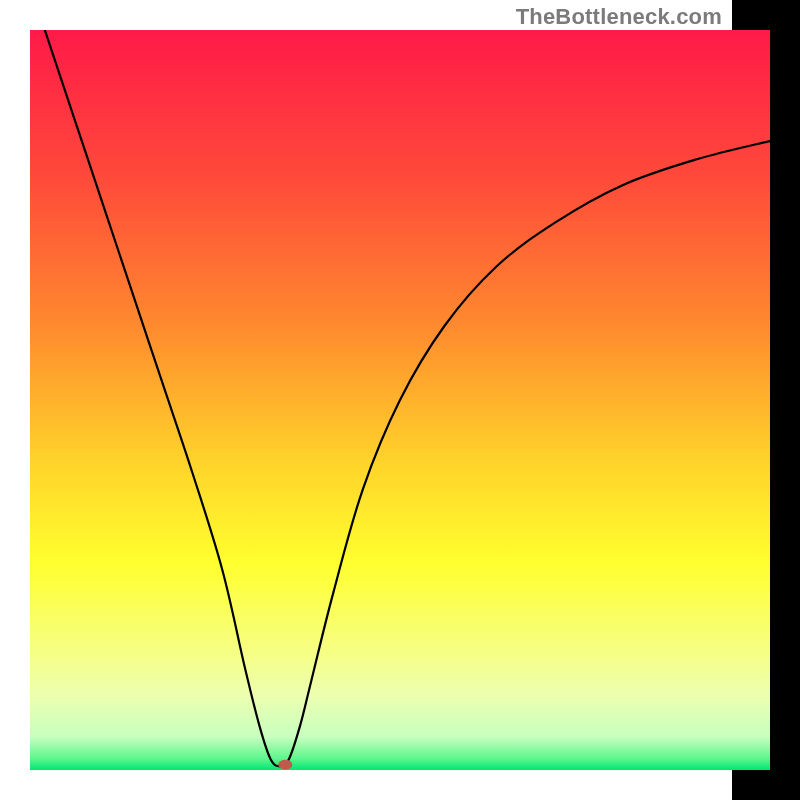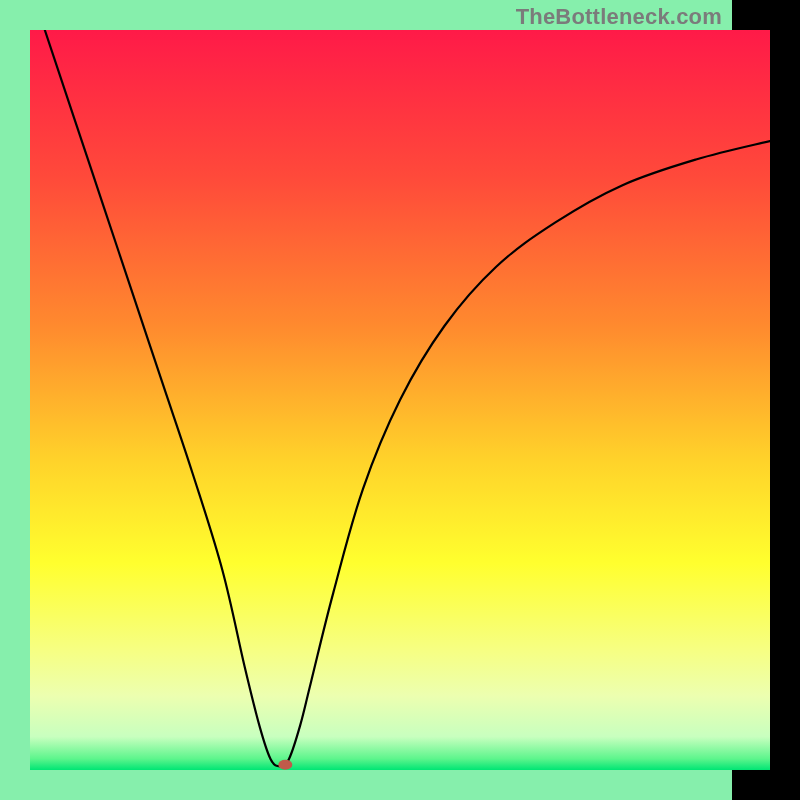--- a/index.html
+++ b/index.html
@@ -1,21 +1,21 @@
 <!DOCTYPE html>
 <html><head>
 <meta charset="utf-8">
 <style>
   * { margin: 0; padding: 0; box-sizing: border-box; }
   html, body { width: 800px; height: 800px; overflow: hidden; background: #000; }
   .frame {
     position: relative;
     width: 732px;
     height: 800px;
-    background: #86efac;
+    background: #ffffff;
   }
   .watermark {
     position: absolute;
     top: 4px;
     right: 10px;
     font-family: Arial, Helvetica, sans-serif;
     font-size: 22px;
     font-weight: 600;
     color: #7b7b7b;
     letter-spacing: 0.2px;

